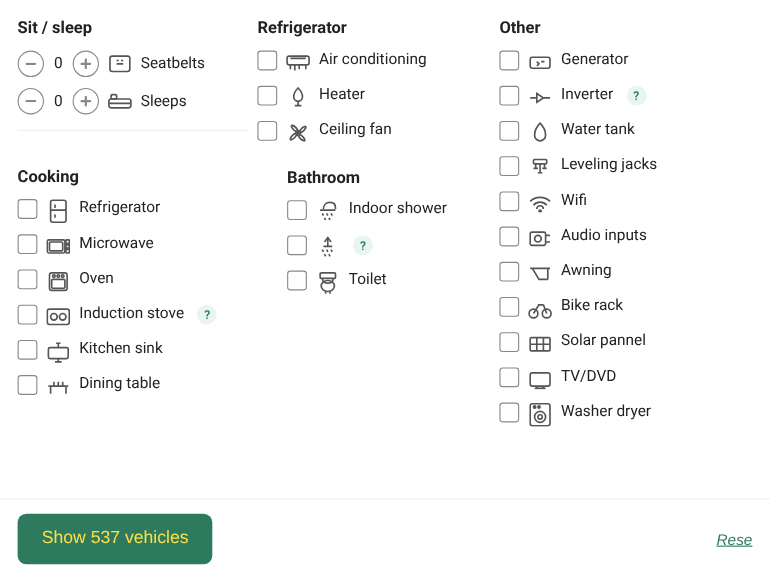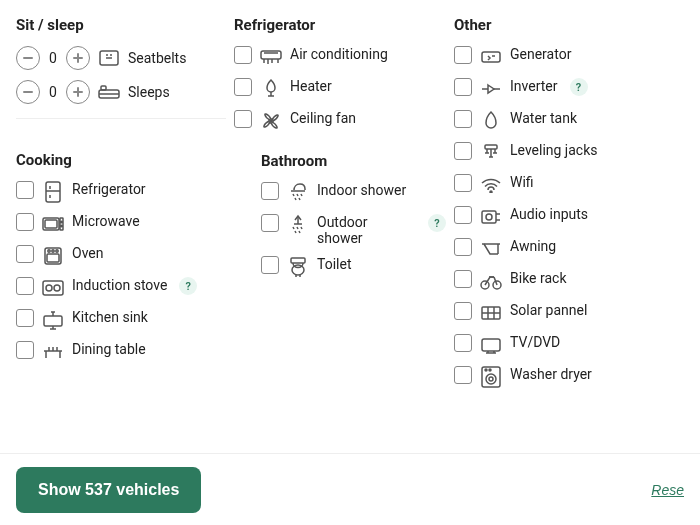--- a/index.html
+++ b/index.html
@@ -104,26 +104,26 @@
       height: 72px;
       background: #fff;
       border-top: 1px solid #eee;
       display: flex;
       align-items: center;
       justify-content: space-between;
       padding: 0 16px;
     }
     .show-btn {
       background: #2d7a5e;
-      color: #ffffff;
+      color: #fde047;
       border: none;
       border-radius: 8px;
       padding: 14px 22px;
       font-size: 16px;
-      font-weight: 700;
+      font-weight: 400;
       cursor: pointer;
     }
     .reset-link {
       color: #2d7a5e;
       font-size: 14px;
       text-decoration: underline;
       cursor: pointer;
       background: none;
       border: none;
       font-style: italic;
@@ -336,21 +336,20 @@
       <div class="checkbox-item">
         <div class="checkbox"></div>
         <span class="item-icon">
           <svg width="20" height="22" viewBox="0 0 20 22" fill="none" stroke="#555" stroke-width="1.5">
             <path d="M10 2v8"></path>
             <path d="M7 6l3-4 3 4"></path>
             <path d="M6 10h8"></path>
             <path d="M5 13l1 2M9 13l1 2M13 13l1 2M7 17l1 2M11 17l1 2"></path>
           </svg>
         </span>
-        <span class="item-label">Outdoor shower</span>
         <span class="help-badge">?</span>
       </div>
 
       <div class="checkbox-item">
         <div class="checkbox"></div>
         <span class="item-icon">
           <svg width="18" height="22" viewBox="0 0 18 22" fill="none" stroke="#555" stroke-width="1.5">
             <rect x="2" y="2" width="14" height="5" rx="1"></rect>
             <path d="M4 7c0 6 10 6 10 0"></path>
             <ellipse cx="9" cy="14" rx="6" ry="5"></ellipse>

